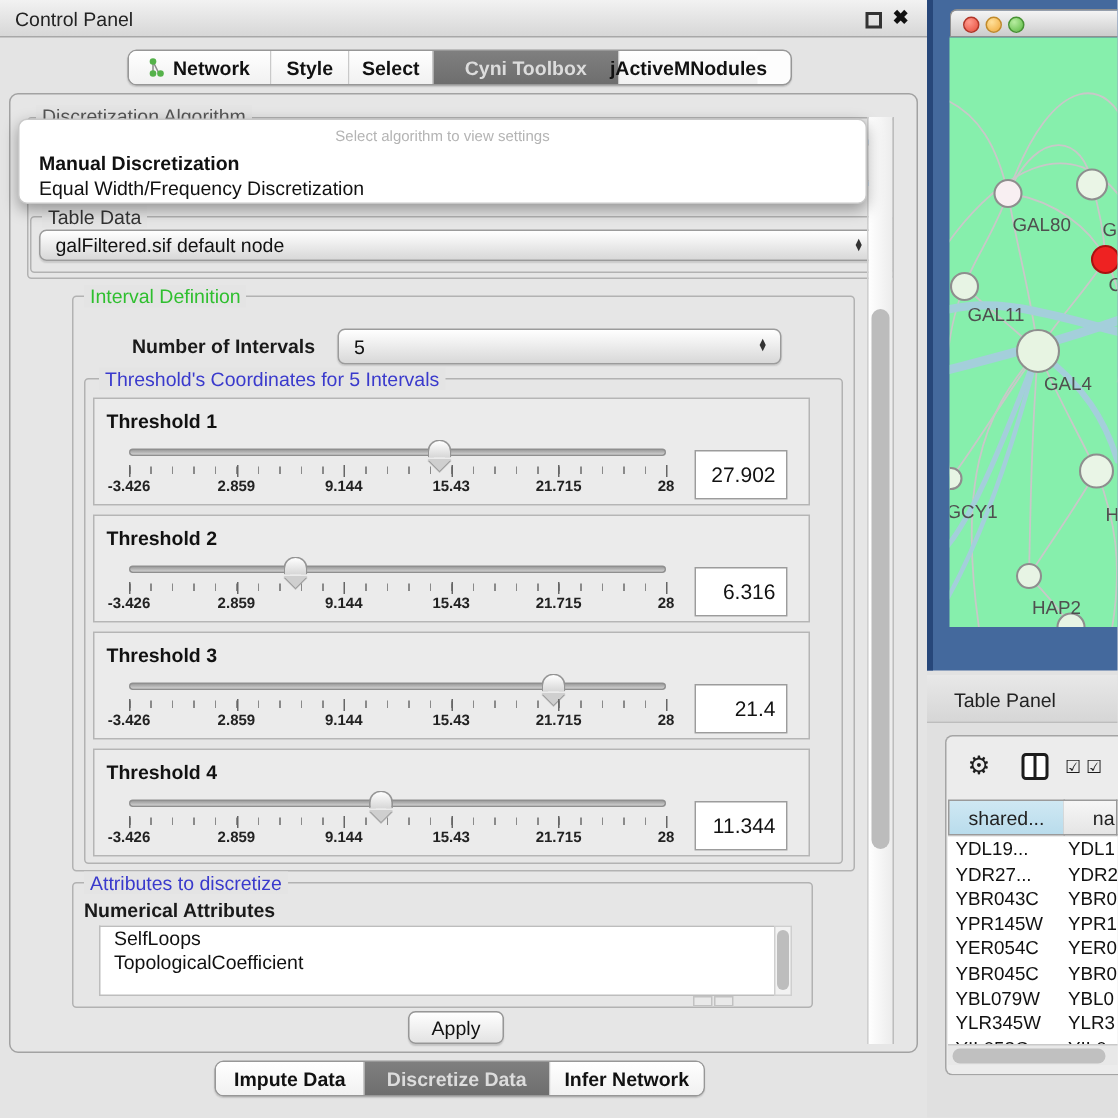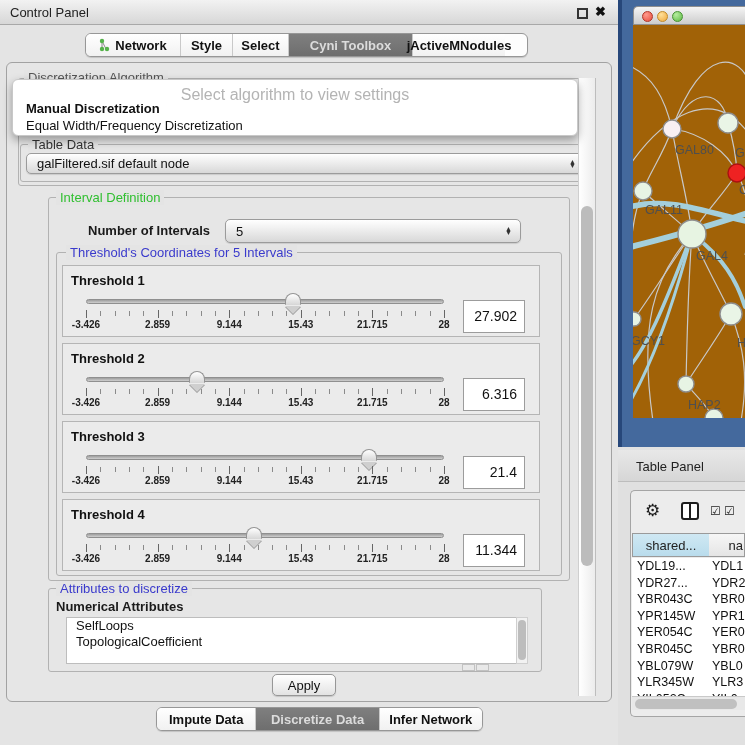--- a/index.html
+++ b/index.html
@@ -36,21 +36,21 @@
            background:linear-gradient(#ffffff,#d8d8d8); box-shadow:0 1px 1px rgba(0,0,0,0.12);
            display:flex; align-items:center; padding-left:10px; font-size:13px; color:#111; }
   .combo .arrows { position:absolute; right:8px; top:50%; transform:translateY(-50%);
                    display:flex; flex-direction:column; align-items:center; line-height:4px; }
   .combo .arrows span { font-size:7px; color:#333; }
   .combo.focused { box-shadow:0 0 0 3px #79aee2; }
 
   
   .popup { position:absolute; left:12px; top:79px; width:566px; height:57px; background:#fff;
            border:1px solid #c8c8c8; border-radius:6px; box-shadow:0 4px 10px rgba(0,0,0,0.35); z-index:40; }
-  .popup .hint { position:absolute; left:0; right:0; top:6px; text-align:center; color:#b4b4b4; font-size:16px; }
+  .popup .hint { position:absolute; left:0; right:0; top:6px; text-align:center; color:#b4b4b4; font-size:10px; }
   .popup .opt { position:absolute; left:3px; right:3px; height:16px; padding-left:10px; font-size:13px; color:#111; }
   .popup .opt.first { top:21px; font-weight:bold; }
   .popup .opt.second { top:38px; }
 
   
   .th-panel { position:absolute; left:62px; width:478px; height:72px; border:1px solid #b5b5b5; background:#ebebeb; }
   .th-label { position:absolute; left:8px; top:7px; font-weight:bold; font-size:13px; color:#111; }
   .th-track { position:absolute; left:23px; top:33px; width:358px; height:5px; border:1px solid #8f8f8f;
               border-radius:3px; background:linear-gradient(#9d9d9d,#cfcfcf); }
   .th-thumb { position:absolute; top:27px; width:16px; height:12px; background:linear-gradient(#ffffff,#d6d6d6);
@@ -82,21 +82,21 @@
   .lscroll-track { position:absolute; left:578px; top:78px; width:18px; height:618px;
                    background:linear-gradient(90deg,#ffffff,#ececec); border-left:1px solid #cfcfcf; border-right:1px solid #bdbdbd; }
   .lscroll-thumb { position:absolute; left:581px; top:206px; width:12px; height:360px; background:#bcbcbc; border-radius:6px; }
 
   
   .blue-frame { position:absolute; left:618px; top:0; width:127px; height:447px; background:#44699d; border-left:4px solid #27477a; }
   .net-titlebar { position:absolute; left:633px; top:6px; width:112px; height:19px;
                   background:linear-gradient(#f5f5f5,#cccccc); border:1px solid #8f8f8f; border-right:none;
                   border-radius:5px 0 0 0; }
   .light { position:absolute; top:4px; width:11px; height:11px; border-radius:50%; }
-  .net-canvas { position:absolute; left:633px; top:25px; width:112px; height:393px; background:#a16207; overflow:hidden; }
+  .net-canvas { position:absolute; left:633px; top:25px; width:112px; height:393px; background:#86efac; overflow:hidden; }
 
   .table-bar { position:absolute; left:618px; top:450px; width:127px; height:32px;
                background:linear-gradient(#e8e8e8,#d6d6d6); border-bottom:1px solid #bdbdbd;text-align:right; }
   .table-bar .title { position:absolute; left:18px; top:9px; font-size:13px; color:#222; }
   .table-outer { position:absolute; left:618px; top:482px; width:127px; height:263px; background:#e0e0e0; }
   .table-panel { position:absolute; left:630px; top:490px; width:130px; height:227px; background:#ececec;
                  border:1px solid #a5a5a5; border-radius:5px 0 0 5px; border-right:none; }
   .gear-icon { position:absolute; left:645px; top:500px; font-size:17px; color:#1d1d1d; }
   .col-icon { position:absolute; left:681px; top:502px; width:18px; height:18px; border:2px solid #1d1d1d; border-radius:3px; background:#fff; }
   .col-icon::after { content:''; position:absolute; left:6px; top:0; width:2px; height:14px; background:#1d1d1d; }
@@ -284,21 +284,21 @@
         <div class="attr-vthumb"></div>
       </div>
     <div class="corner-btn" style="left:462px;"></div>
     <div class="corner-btn" style="left:476px;"></div>
 
     <div class="push-btn" style="left:272px; top:674px; width:64px; height:22px;">Apply</div>
 
     <div class="lscroll-track"></div>
     <div class="lscroll-thumb"></div>
 
-    <div class="seg-bar" id="bottom-tabs" style="left:156px; top:707px; width:327px; height:24px;">
+    <div class="seg-bar" id="bottom-tabs" style="left:143px; top:707px; width:327px; height:24px;">
         <div class="seg" style="width: 100px;">
           <span>Impute Data</span>
         </div>
         <div class="seg selected" style="width: 124px;">
           <span>Discretize Data</span>
         </div>
         <div class="seg" style="width: 103px;">
           <span>Infer Network</span>
         </div>
       </div>

